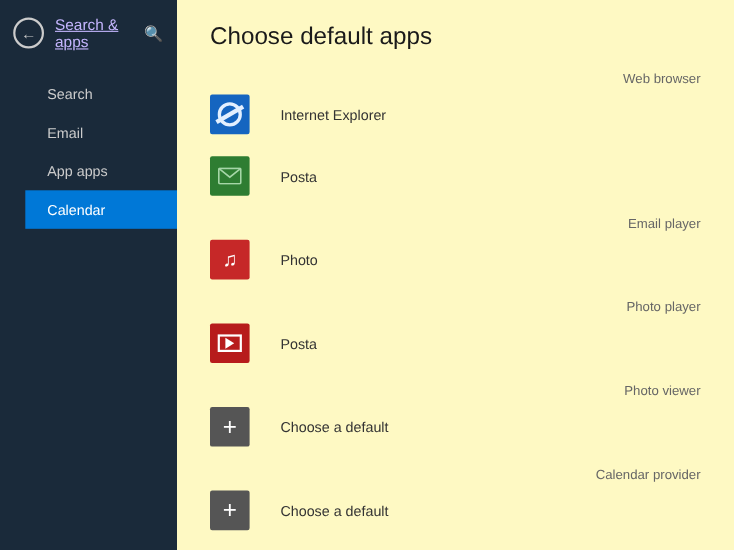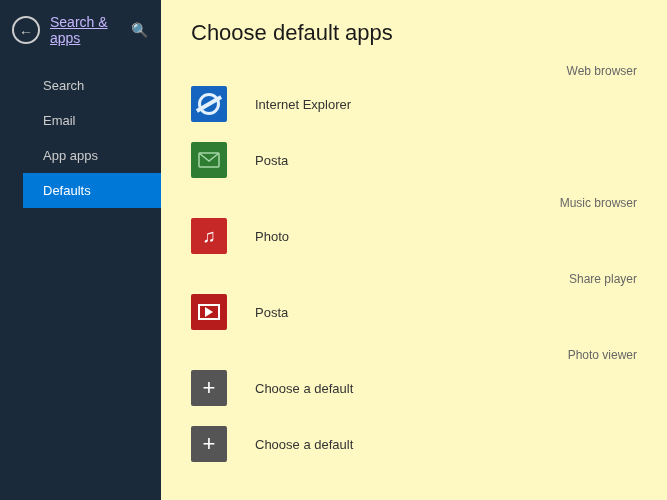--- a/index.html
+++ b/index.html
@@ -203,21 +203,21 @@
 <div class="sidebar">
   <div class="sidebar-header">
     <div class="back-btn">←</div>
     <span class="sidebar-title">Search &amp; apps</span>
     <span class="sidebar-search-btn">🔍</span>
   </div>
   <nav class="sidebar-nav">
     <div class="sidebar-nav-item">Search</div>
     <div class="sidebar-nav-item">Email</div>
     <div class="sidebar-nav-item">App apps</div>
-    <div class="sidebar-nav-item active">Defaults</div>
+    <div class="sidebar-nav-item active">Calendar</div>
   </nav>
 </div>
 
 <div class="main">
   <h1 class="page-title">Choose default apps</h1>
 
   <div class="section">
     <div class="section-label">Web browser</div>
     <div class="app-row">
       <div class="app-icon ie">
@@ -233,50 +233,51 @@
         <svg width="22" height="16" viewBox="0 0 22 16">
           <rect x="1" y="1" width="20" height="14" rx="1" fill="none" stroke="#a5d6a7" stroke-width="1.5"></rect>
           <polyline points="1,1 11,9 21,1" fill="none" stroke="#a5d6a7" stroke-width="1.5"></polyline>
         </svg>
       </div>
       <span class="app-name">Posta</span>
     </div>
   </div>
 
   <div class="section">
-    <div class="section-label">Music browser</div>
+    <div class="section-label">Email player</div>
     <div class="app-row">
       <div class="app-icon music">
         <span class="music-shape">♫</span>
       </div>
       <span class="app-name">Photo</span>
     </div>
   </div>
 
   <div class="section">
-    <div class="section-label">Share player</div>
+    <div class="section-label">Photo player</div>
     <div class="app-row">
       <div class="app-icon video">
         <div class="video-shape"></div>
       </div>
       <span class="app-name">Posta</span>
     </div>
   </div>
 
   <div class="section">
     <div class="section-label">Photo viewer</div>
     <div class="app-row">
       <div class="app-icon default-choose">
         <span class="plus-shape">+</span>
       </div>
       <span class="app-name">Choose a default</span>
     </div>
   </div>
 
   <div class="section">
+    <div class="section-label">Calendar provider</div>
     <div class="app-row">
       <div class="app-icon default-choose">
         <span class="plus-shape">+</span>
       </div>
       <span class="app-name">Choose a default</span>
     </div>
   </div>
 
 </div>
 

